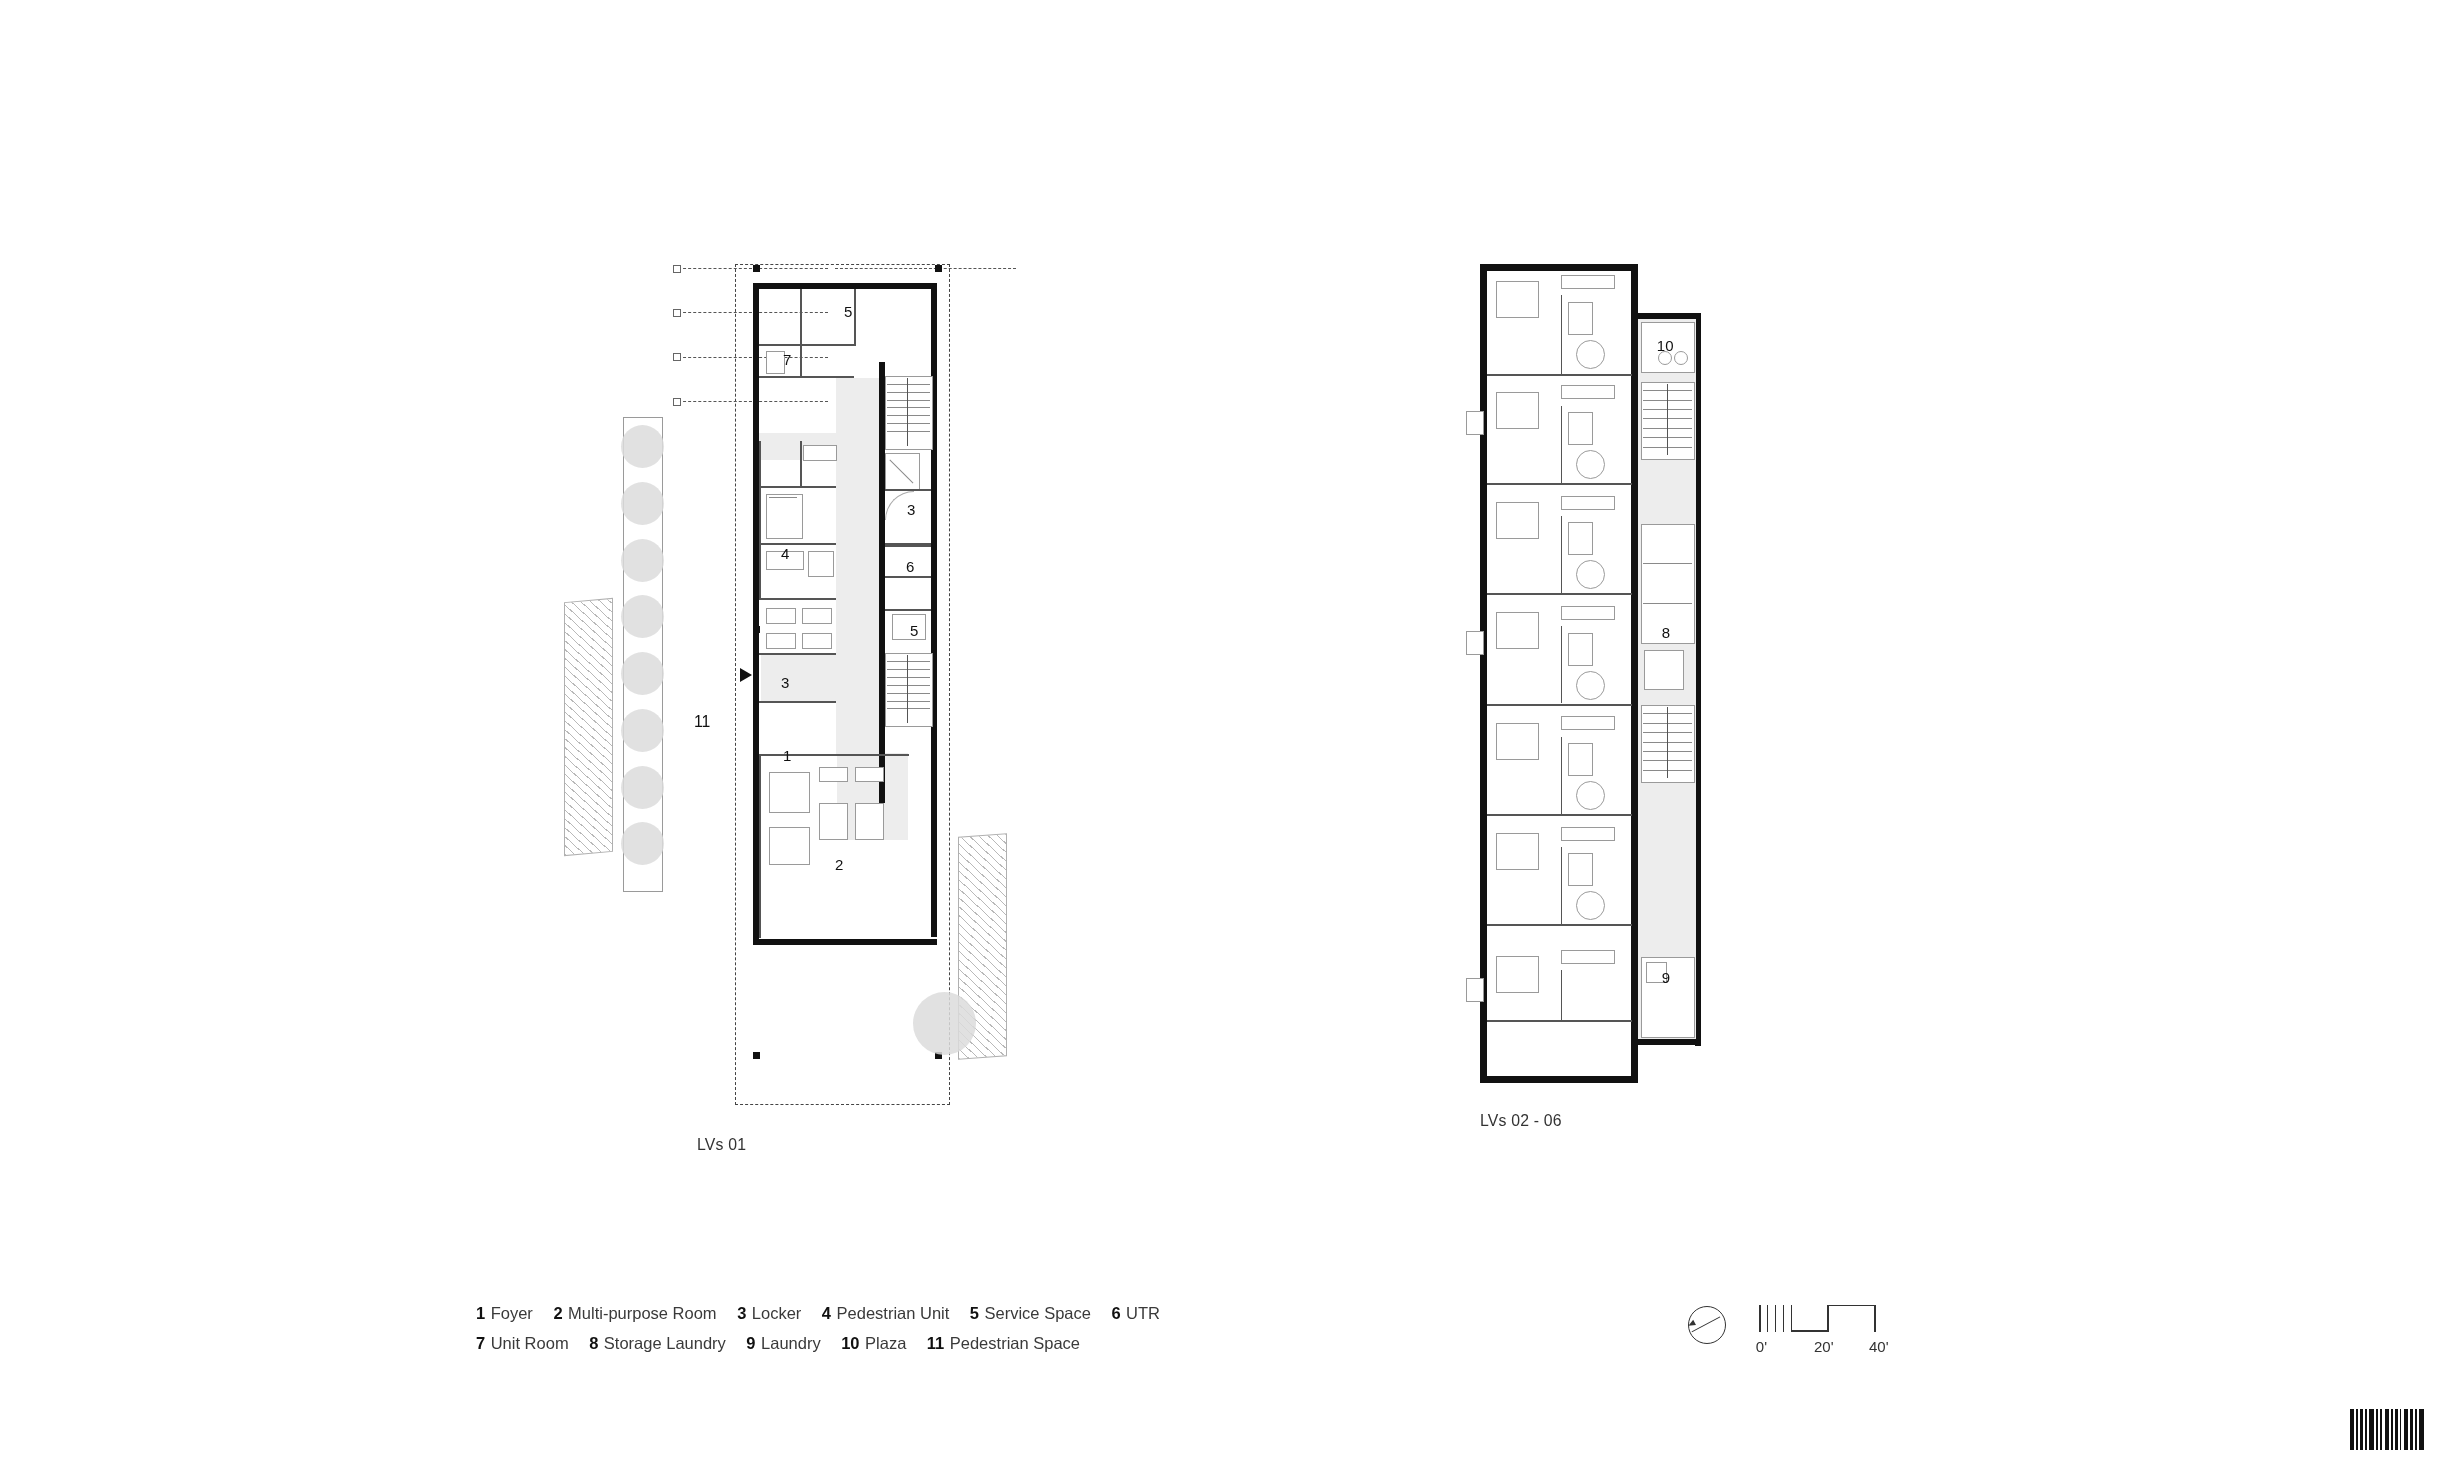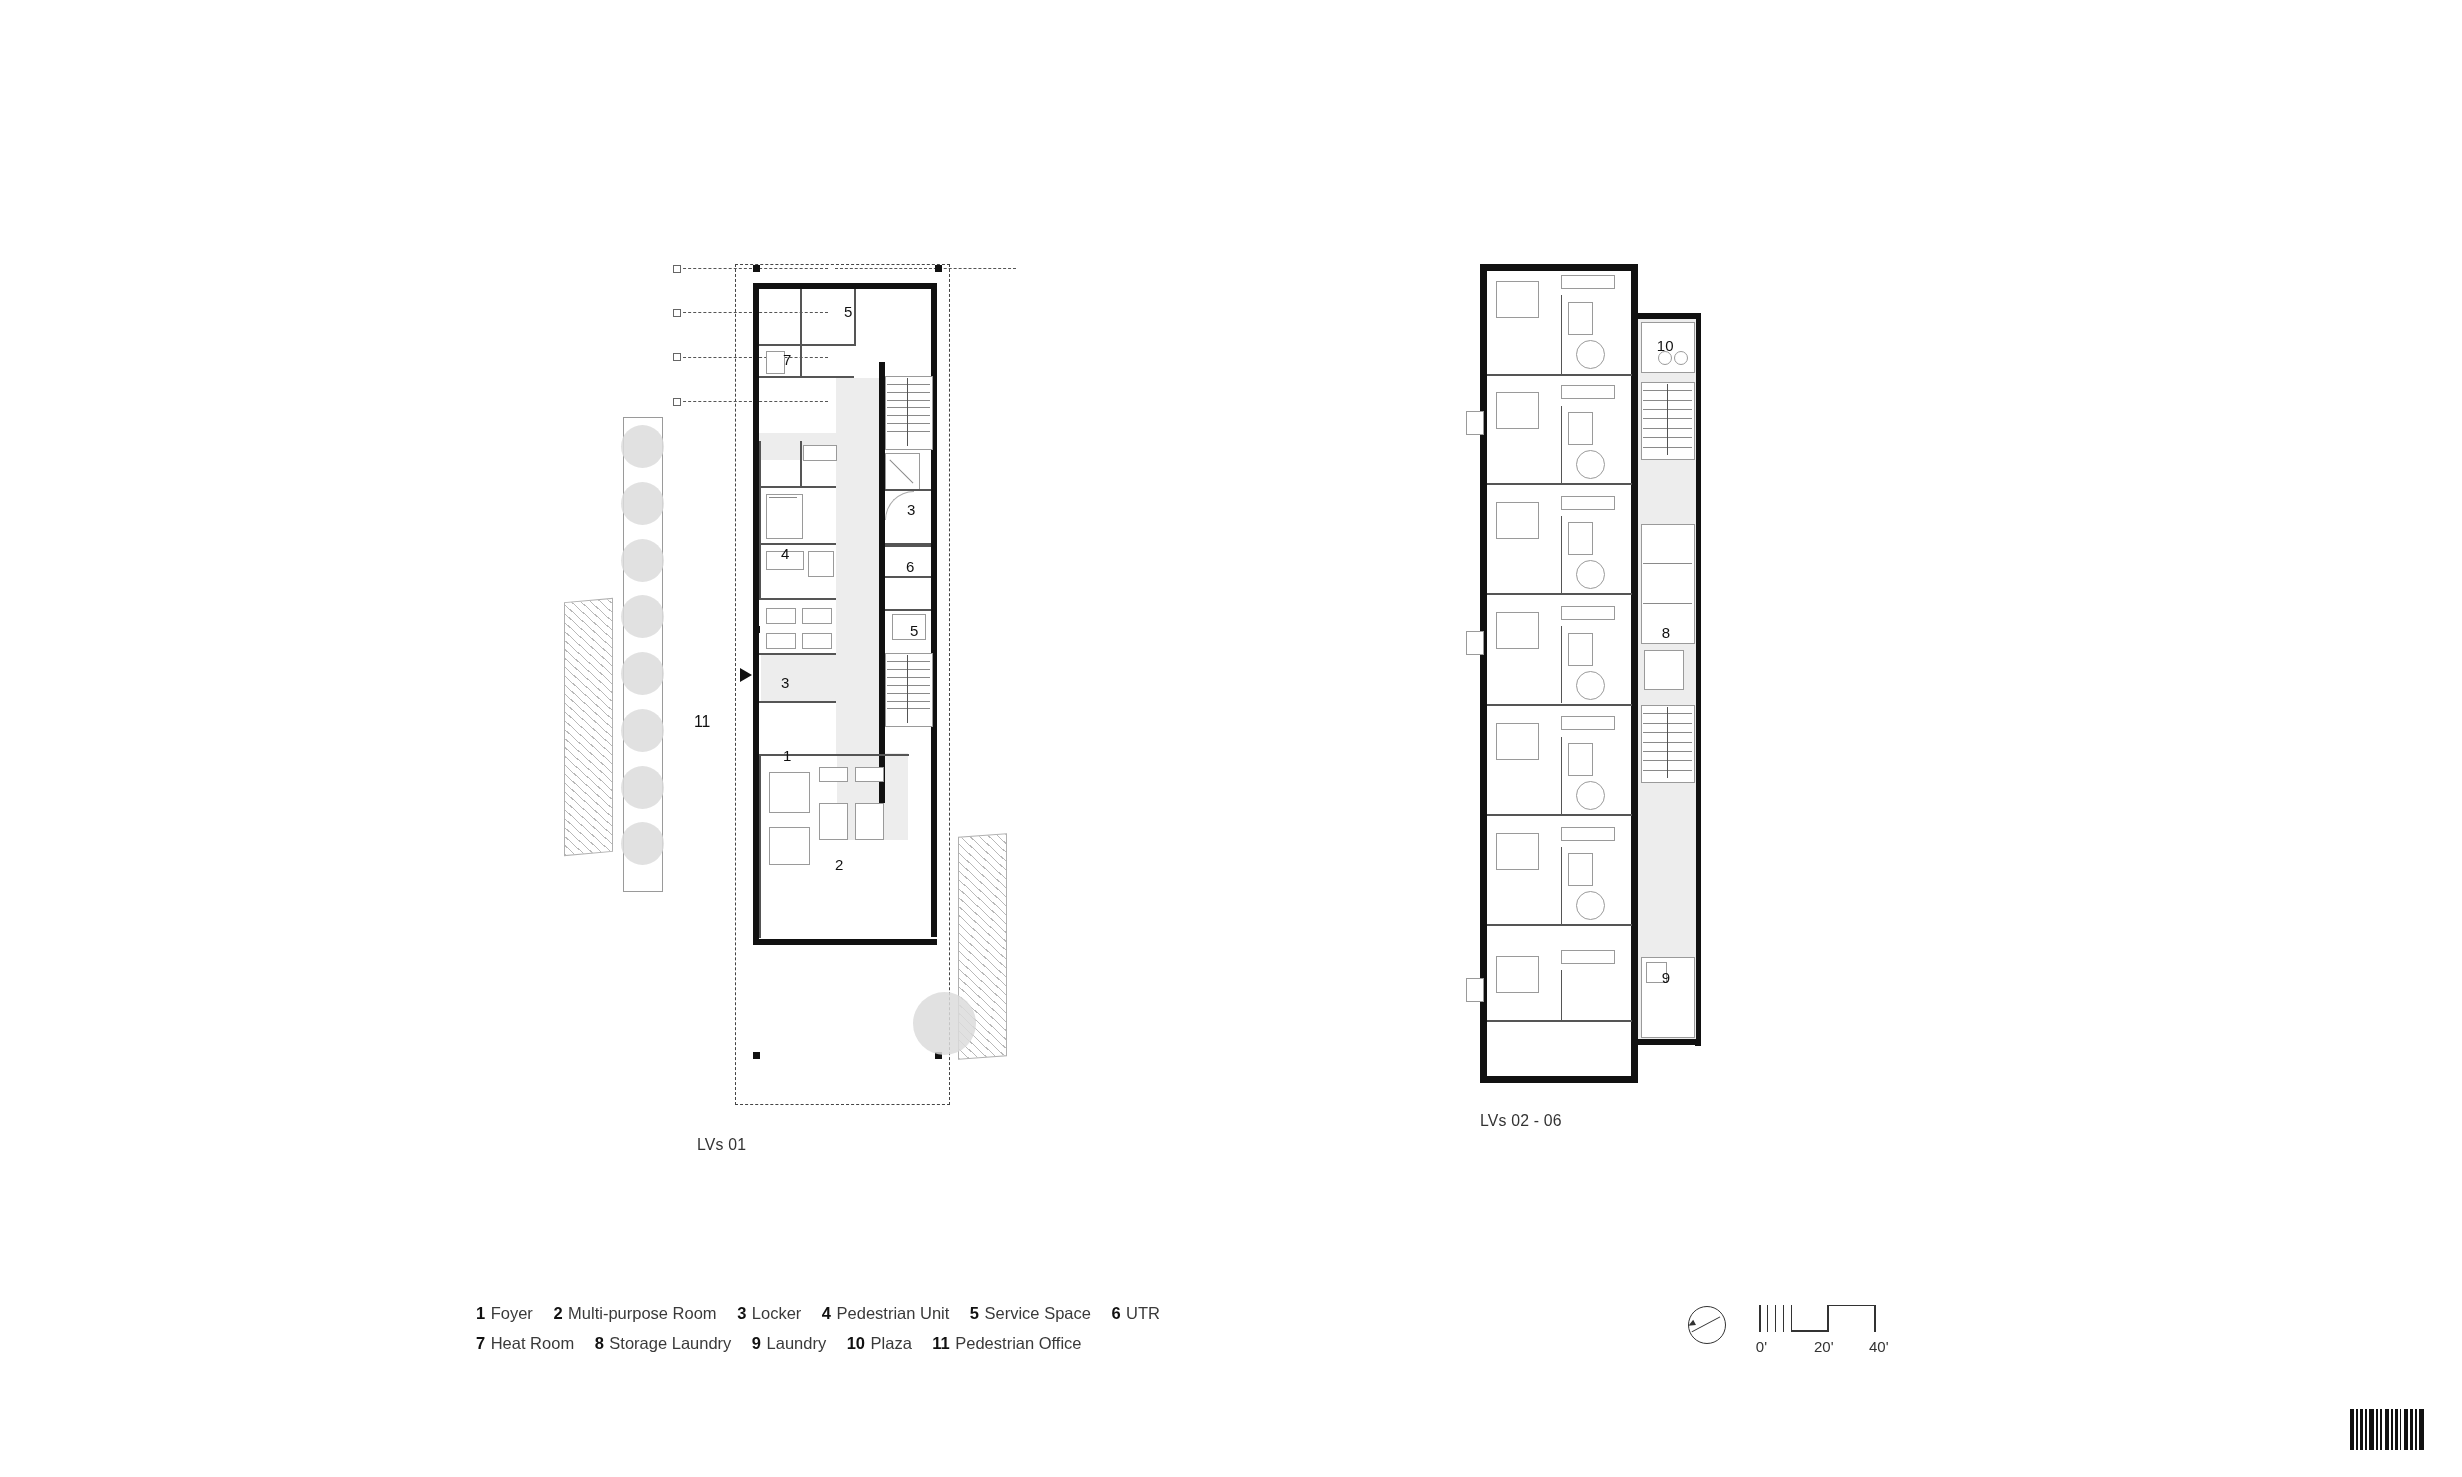--- a/index.html
+++ b/index.html
@@ -344,37 +344,37 @@
         <span class="leg-txt">Service Space</span>
       </div>
       <div class="leg-item">
         <span class="leg-num">6</span>
         <span class="leg-txt">UTR</span>
       </div>
     </div>
     <div class="legend-row">
       <div class="leg-item">
         <span class="leg-num">7</span>
-        <span class="leg-txt">Heat Room</span>
+        <span class="leg-txt">Unit Room</span>
       </div>
       <div class="leg-item">
         <span class="leg-num">8</span>
         <span class="leg-txt">Storage Laundry</span>
       </div>
       <div class="leg-item">
         <span class="leg-num">9</span>
         <span class="leg-txt">Laundry</span>
       </div>
       <div class="leg-item">
         <span class="leg-num">10</span>
         <span class="leg-txt">Plaza</span>
       </div>
       <div class="leg-item">
         <span class="leg-num">11</span>
-        <span class="leg-txt">Pedestrian Office</span>
+        <span class="leg-txt">Pedestrian Space</span>
       </div>
     </div>
   </div>
 
   <div class="northwrap">
     <div class="ncircle"></div>
     <div class="nline"></div>
     <div class="ntip"></div>
   </div>
 

